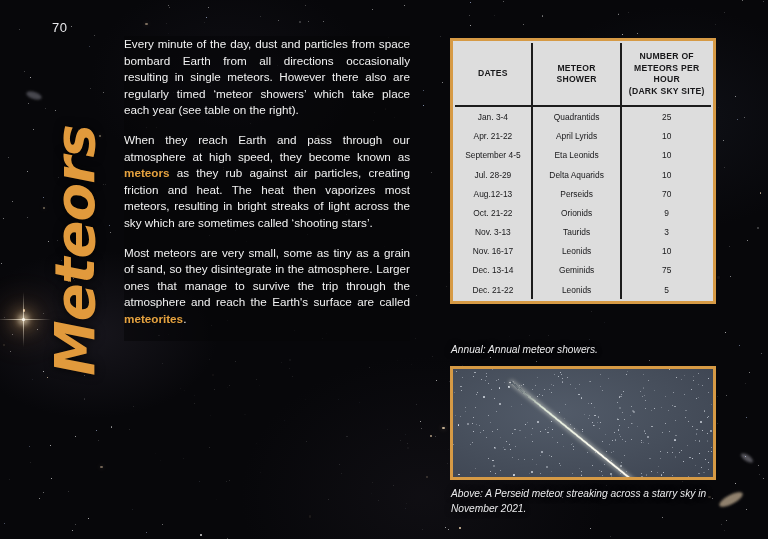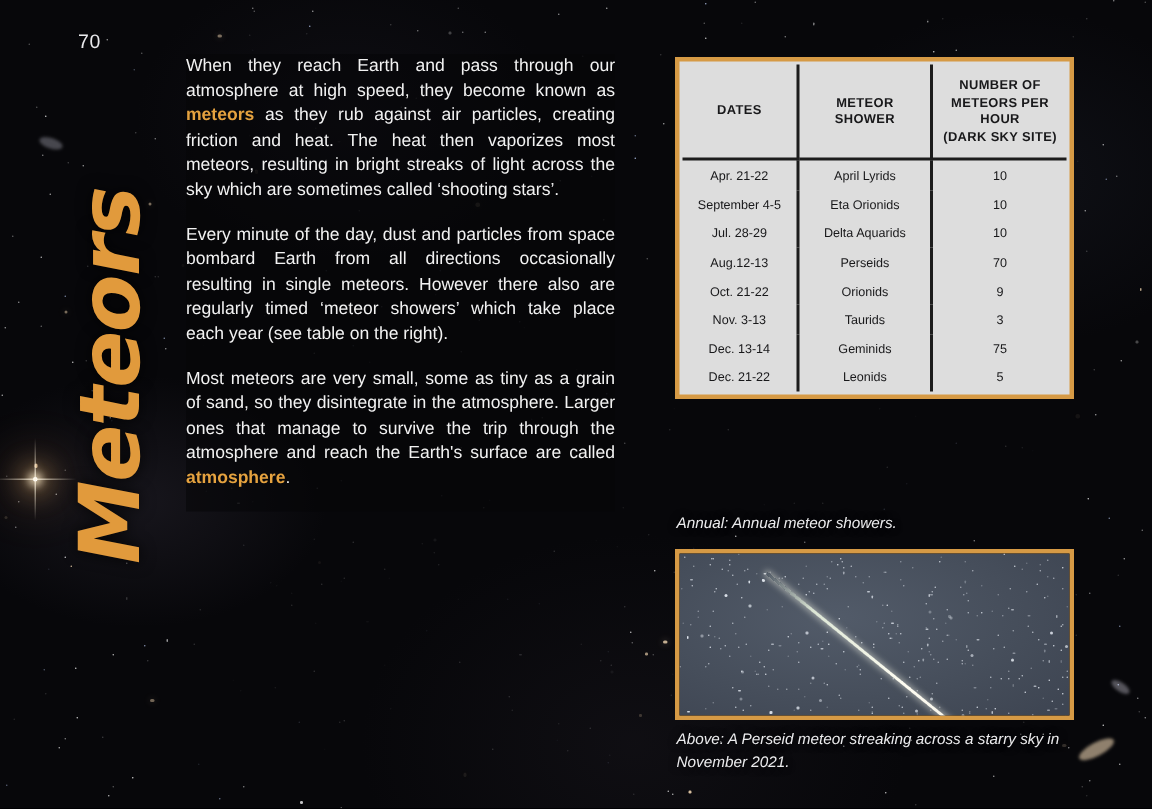--- a/index.html
+++ b/index.html
@@ -639,43 +639,48 @@
     <div class="galaxy" style="left:718px; top:495px; width:26px; height:9px; background:rgba(255,228,190,0.55); transform:rotate(-28deg);"></div>
     <div class="galaxy" style="left:740px; top:455px; width:14px; height:6px; background:rgba(230,225,240,0.35); transform:rotate(34deg);"></div>
     <div class="galaxy" style="left:26px; top:92px; width:16px; height:7px; background:rgba(220,220,235,0.30); transform:rotate(18deg);"></div>
   </div>
 
   <div id="page-number">70</div>
 
   <div id="side-title">Meteors</div>
 
   <div id="text-column">
+      <p class=""><span>Every minute of the day, dust and particles from space bombard Earth from all directions occasionally resulting in single meteors. However there also are regularly timed ‘meteor showers’ which take place each year  (see table on the right).</span></p>
       <p class=""><span>When they reach Earth and pass through our atmosphere at high speed, they become known as </span><span class="hl">meteors</span><span> as they rub against air particles, creating friction and heat. The heat then vaporizes most meteors, resulting in bright streaks of light across the sky which are sometimes called ‘shooting stars’.</span></p>
-      <p class=""><span>Every minute of the day, dust and particles from space bombard Earth from all directions occasionally resulting in single meteors. However there also are regularly timed ‘meteor showers’ which take place each year  (see table on the right).</span></p>
-      <p class=""><span>Most meteors are very small, some as tiny as a grain of sand, so they disintegrate in the atmosphere. Larger ones that manage to survive the trip through the atmosphere and reach the Earth's surface are called </span><span class="hl">atmosphere</span><span>.</span></p>
+      <p class=""><span>Most meteors are very small, some as tiny as a grain of sand, so they disintegrate in the atmosphere. Larger ones that manage to survive the trip through the atmosphere and reach the Earth's surface are called </span><span class="hl">meteorites</span><span>.</span></p>
     </div>
 
   <div id="table-wrap">
     <table>
       <thead>
         <tr>
           <th class="col-dates">DATES</th>
           <th class="col-shower">METEOR<br>SHOWER</th>
           <th class="col-rate">NUMBER OF<br>METEORS PER<br>HOUR<br>(DARK SKY SITE)</th>
         </tr>
       </thead>
       <tbody id="table-body">
           <tr>
+            <td class="col-dates">Jan. 3-4</td>
+            <td class="col-shower">Quadrantids</td>
+            <td class="col-rate">25</td>
+          </tr>
+          <tr>
             <td class="col-dates">Apr. 21-22</td>
             <td class="col-shower">April Lyrids</td>
             <td class="col-rate">10</td>
           </tr>
           <tr>
             <td class="col-dates">September 4-5</td>
-            <td class="col-shower">Eta Orionids</td>
+            <td class="col-shower">Eta Leonids</td>
             <td class="col-rate">10</td>
           </tr>
           <tr>
             <td class="col-dates">Jul. 28-29</td>
             <td class="col-shower">Delta Aquarids</td>
             <td class="col-rate">10</td>
           </tr>
           <tr>
             <td class="col-dates">Aug.12-13</td>
             <td class="col-shower">Perseids</td>
@@ -683,20 +688,25 @@
           </tr>
           <tr>
             <td class="col-dates">Oct. 21-22</td>
             <td class="col-shower">Orionids</td>
             <td class="col-rate">9</td>
           </tr>
           <tr>
             <td class="col-dates">Nov. 3-13</td>
             <td class="col-shower">Taurids</td>
             <td class="col-rate">3</td>
+          </tr>
+          <tr>
+            <td class="col-dates">Nov. 16-17</td>
+            <td class="col-shower">Leonids</td>
+            <td class="col-rate">10</td>
           </tr>
           <tr>
             <td class="col-dates">Dec. 13-14</td>
             <td class="col-shower">Geminids</td>
             <td class="col-rate">75</td>
           </tr>
           <tr>
             <td class="col-dates">Dec. 21-22</td>
             <td class="col-shower">Leonids</td>
             <td class="col-rate">5</td>

